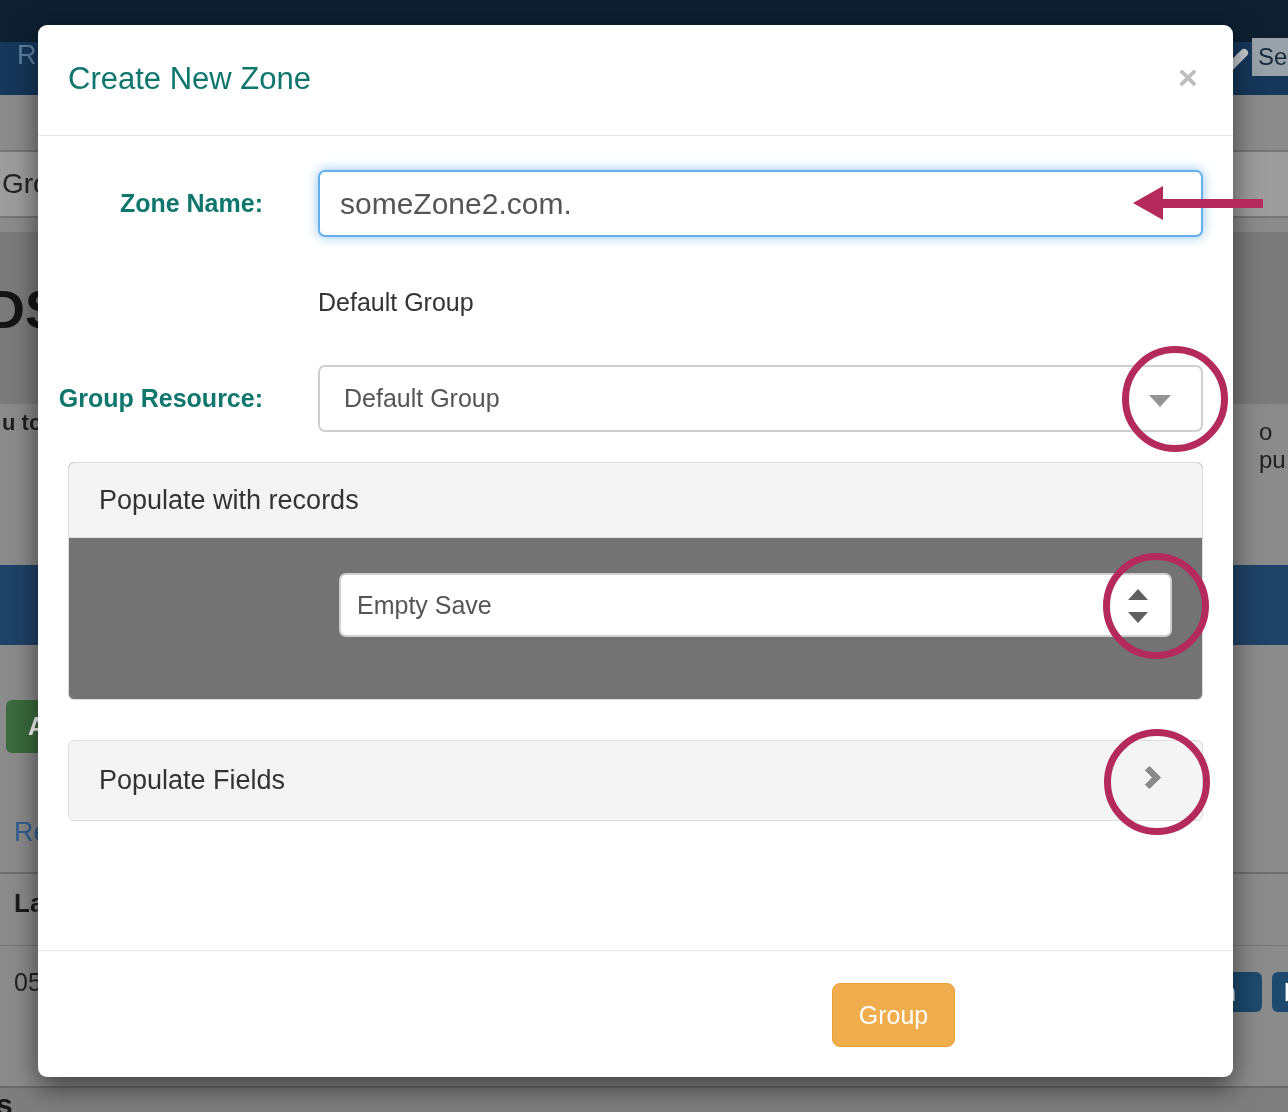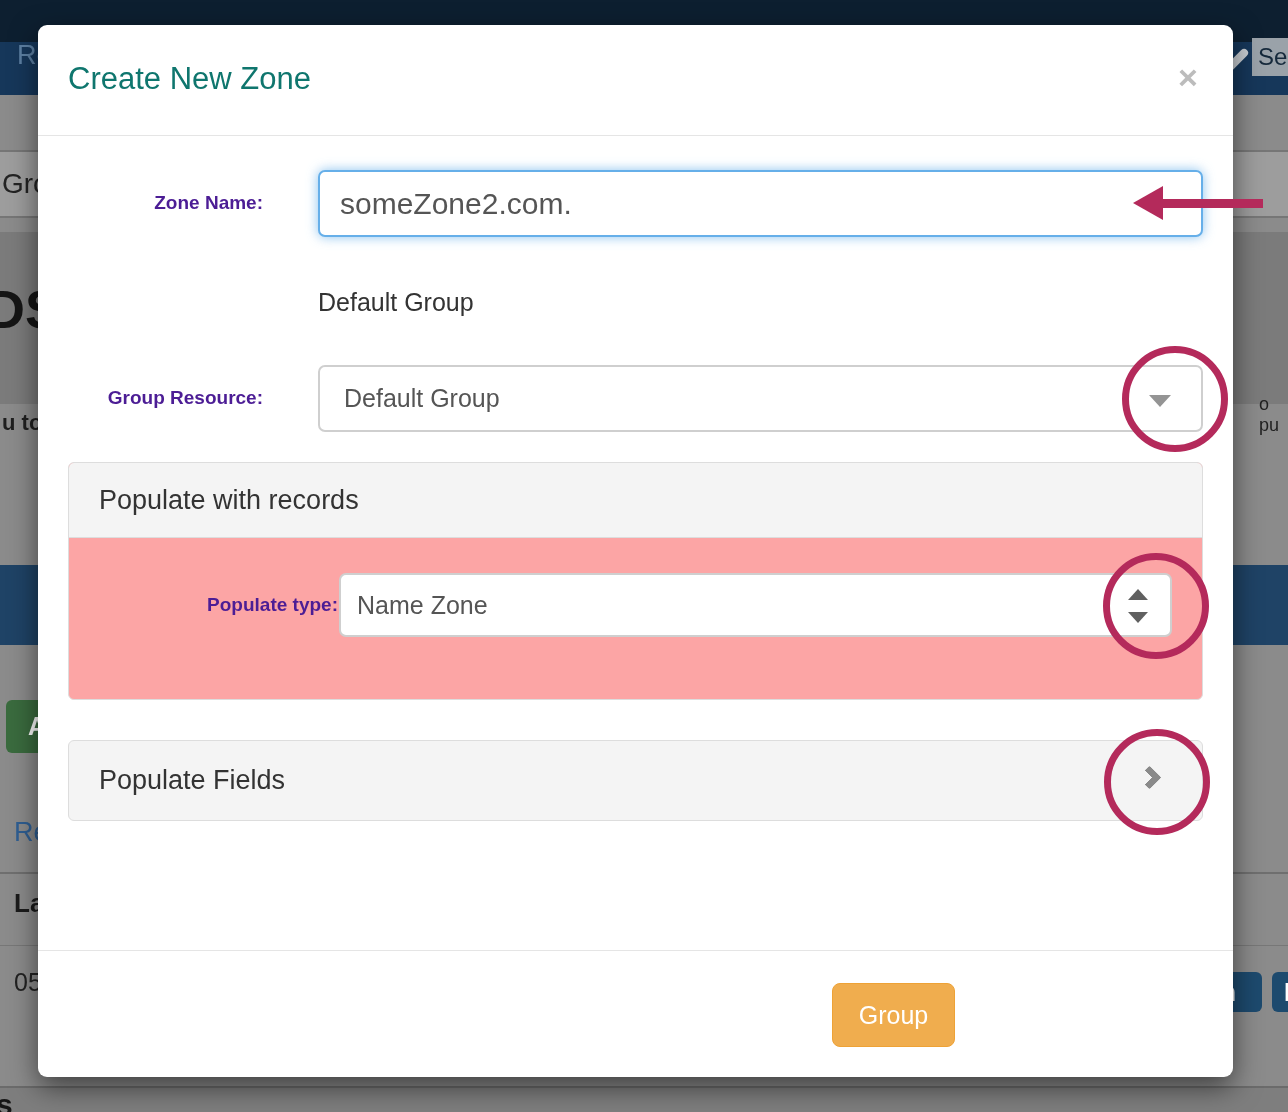--- a/index.html
+++ b/index.html
@@ -26,21 +26,21 @@
              color:#15293b; font-size:24px; line-height:38px; padding-left:6px; overflow:hidden;}
   .bg-searchicon{left:1233px; top:46px; width:8px; height:28px; background:#c9ced3;
                  border-radius:4px; transform:rotate(45deg);}
   .bg-content{left:0; top:95px; width:1288px; height:1017px; background:#8b8b8b;}
   .bg-grobar{left:0; top:150px; width:1288px; height:68px; background:#9d9d9d;
              border-top:2px solid #767676; border-bottom:2px solid #767676;
              color:#232323; font-size:28px; line-height:64px; padding-left:2px;}
   .bg-darkband{left:0; top:232px; width:1288px; height:172px; background:#7b7b7b;}
   .bg-heading{left:-14px; top:278px; font-size:54px; font-weight:bold; color:#151515;}
   .bg-para-left{left:2px; top:410px; font-size:22px; color:#1f1f1f;font-weight:bold;}
-  .bg-para-right{left:1259px; top:394px; font-size:18px; color:#1f1f1f;}
+  .bg-para-right{left:1259px; top:418px; font-size:24px; color:#1f1f1f;}
   .bg-navyband{left:0; top:565px; width:1288px; height:80px; background:#1f4366;}
   .bg-greenbtn{left:6px; top:700px; width:70px; height:53px; background:#3a6b3e;
                border-radius:6px; color:#fff; font-size:25px; font-weight:bold;
                line-height:53px; padding-left:22px;}
   .bg-link{left:14px; top:817px; font-size:27px; color:#2f5f93;}
   .bg-line1{left:0; top:872px; width:1288px; height:2px; background:#6f6f6f;}
   .bg-th{left:14px; top:888px; font-size:26px; font-weight:bold; color:#1b1b1b;}
   .bg-line2{left:0; top:945px; width:1288px; height:1px; background:#777;}
   .bg-td{left:14px; top:968px; font-size:25px; color:#222;}
   .bg-bottomband{left:0; top:1086px; width:1288px; height:26px; background:#7e7e7e;
@@ -57,21 +57,21 @@
   .modal{
     left:38px; top:25px; width:1195px; height:1052px;
     background:#fff; border-radius:9px; z-index:50;
     box-shadow:0 10px 28px rgba(0,0,0,0.55);
   }
   .modal-title{left:30px; top:36px; font-size:31px; color:#0f766e;}
   .modal-close{left:1140px; top:32px; font-size:34px; font-weight:bold; color:#bcbcbc;
                cursor:pointer; line-height:40px;}
   .hdr-divider{left:0; top:110px; width:1195px; height:1px; background:#e5e5e5;}
 
-  .lbl{font-weight:bold; font-size:19px; color:#4c1d95; text-align:right;
+  .lbl{font-weight:bold; font-size:25px; color:#0f766e; text-align:right;
        width:205px; left:20px; height:32px; line-height:32px;}
   .static-val{font-size:25px; color:#333; height:32px; line-height:32px;}
 
   .zone-input{
     left:280px; top:145px; width:885px; height:67px;
     border:2px solid var(--focus); border-radius:7px;
     box-shadow:0 0 12px rgba(102,175,233,0.75);
     font-size:30px; color:#555; padding-left:20px; outline:none;
     font-family:"Liberation Sans","DejaVu Sans",sans-serif;
   }
@@ -81,21 +81,21 @@
     font-size:25px; color:#555; line-height:63px; padding-left:24px;
     cursor:pointer;
   }
   .caret-down{
     position:absolute; right:30px; top:28px; width:0; height:0;
     border-left:11px solid transparent; border-right:11px solid transparent;
     border-top:12px solid #949494;
   }
 
   .panel{left:30px; top:437px; width:1135px; height:238px;
-         border:1px solid #ddd; border-radius:6px; background:#fca5a5;}
+         border:1px solid #ddd; border-radius:6px; background:#737373;}
   .panel-hdr{left:0; top:0; width:100%; height:75px; background:#f4f4f4;
              border-bottom:1px solid #ddd; border-radius:5px 5px 0 0;
              font-size:27px; color:#333; line-height:75px; padding-left:30px;
              cursor:pointer;}
   .pop-lbl{left:78px; top:564px; width:222px;}
   .pop-select{
     left:301px; top:548px; width:833px; height:64px;
     border:2px solid #cfcfcf; border-radius:7px; background:#fff;
     font-size:25px; color:#555; line-height:60px; padding-left:16px; cursor:pointer;
   }
@@ -179,23 +179,22 @@
 
   <div class="abs lbl" style="top:357px;">Group Resource:</div>
   <div class="abs dropdown">
     <span>Default Group</span>
     <span class="caret-down"></span>
   </div>
 
   <div class="abs panel">
     <div class="abs panel-hdr">Populate with records</div>
   </div>
-  <div class="abs lbl pop-lbl">Populate type:</div>
   <div class="abs pop-select">
-    <span>Name Zone</span>
+    <span>Empty Save</span>
     <span class="spinner">
       <span class="spin-up"></span>
       <span class="spin-down"></span>
     </span>
   </div>
 
   <div class="abs opt-panel">
     <span>Populate Fields</span>
     <span class="chevron-right"></span>
   </div>

